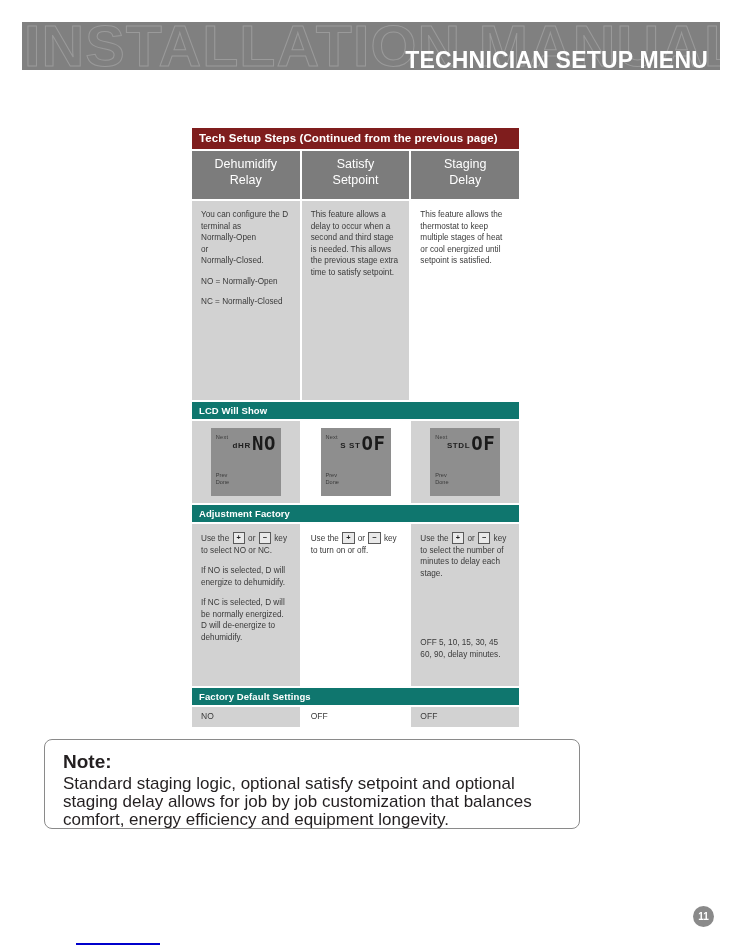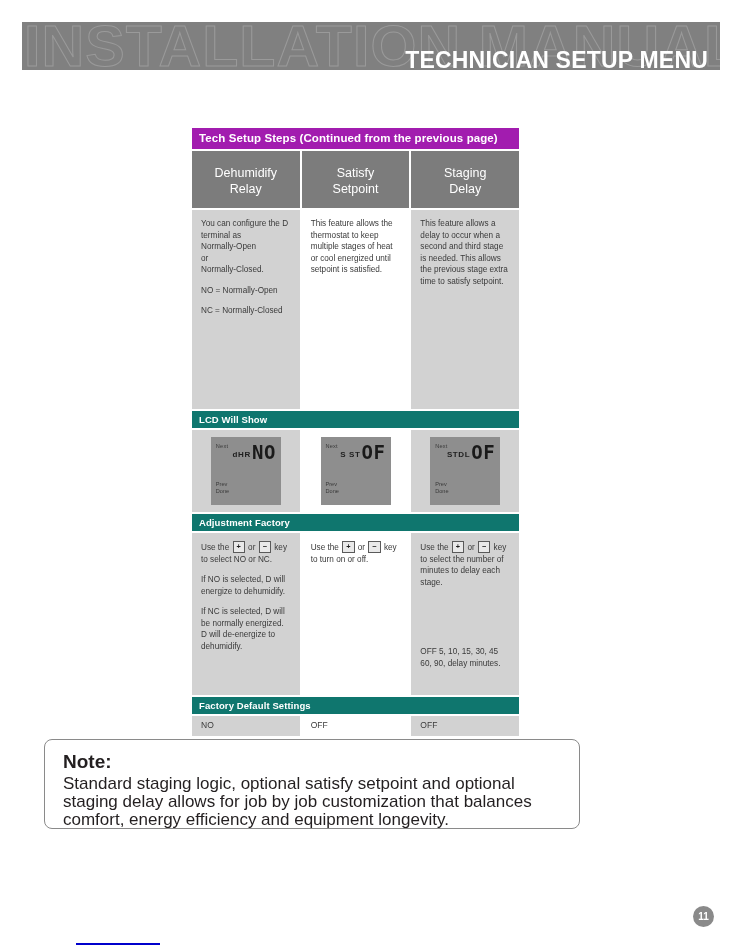--- a/index.html
+++ b/index.html
@@ -54,21 +54,21 @@
   }
 
   
   .table-wrap {
     position: absolute;
     left: 192px;
     top: 128px;
     width: 327px;
   }
   .band-title {
-    background: #a21caf;
+    background: #7f1d1d;
     color: #ffffff;
     font-size: 11.5px;
     font-weight: 700;
     padding: 4px 7px 5px 7px;
     letter-spacing: 0.1px;
   }
   .band-sub {
     background: #0f766e;
     color: #ffffff;
     font-size: 9.5px;
@@ -86,21 +86,21 @@
   .col {
     width: 109px;
     box-sizing: border-box;
   }
   .col-head {
     background: #7c7c7c;
     color: #ffffff;
     text-align: center;
     font-size: 12.5px;
     line-height: 16px;
-    padding: 14px 2px 11px 2px;
+    padding: 5px 2px 11px 2px;
     font-weight: 400;
   }
   .col-body {
     font-size: 8.2px;
     line-height: 11.5px;
     padding: 8px 9px 8px 9px;
     color: #3a3a3a;
     box-sizing: border-box;
   }
   .shade { background: #d2d2d2; }
@@ -279,27 +279,27 @@
           <span class="nowrap-line">You can configure the D terminal as</span>
           <span class="nowrap-line">Normally-Open</span>
           <span class="nowrap-line">or</span>
           <span class="nowrap-line">Normally-Closed.</span>
         </p>
         <p>NO = Normally-Open</p>
         <p>NC = Normally-Closed</p>
       </div>
     </div>
     <div class="col">
+      <div class="col-body shade">
+        <p>This feature allows a delay to occur when a second and third stage is needed.  This allows the previous stage extra time to satisfy setpoint.</p>
+      </div>
+    </div>
+    <div class="col">
       <div class="col-body plain">
         <p>This feature allows the thermostat to keep multiple stages of heat or cool energized until setpoint is satisfied.</p>
-      </div>
-    </div>
-    <div class="col">
-      <div class="col-body shade">
-        <p>This feature allows a delay to occur when a second and third stage is needed.  This allows the previous stage extra time to satisfy setpoint.</p>
       </div>
     </div>
   </div>
 
   <div class="band-sub">LCD Will Show</div>
 
   <div class="cols lcd-row">
     <div class="col">
       <div class="col-body shade">
         <div class="lcd">

